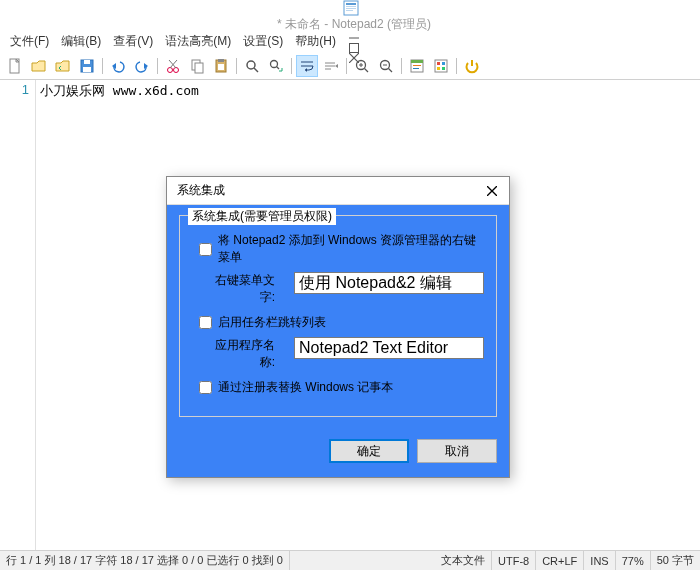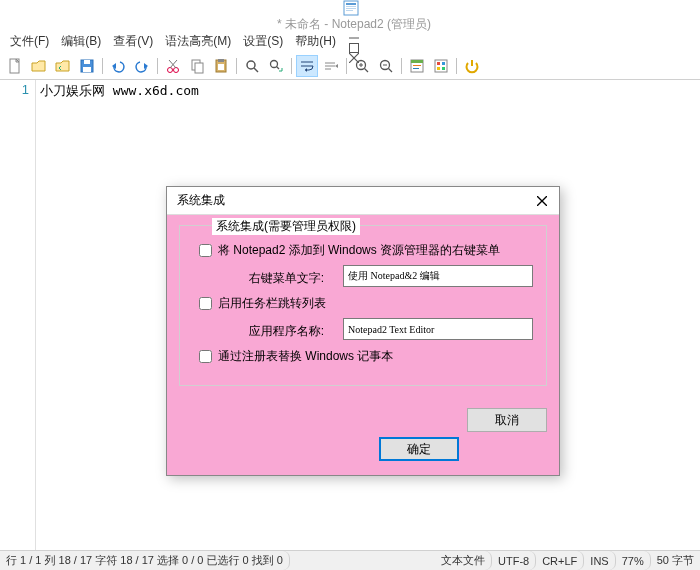--- a/index.html
+++ b/index.html
@@ -17,40 +17,40 @@
 .toolbar .tbtn { width: 22px; height: 22px; display: flex; align-items: center; justify-content: center; border: 1px solid transparent; cursor: default; }
 .toolbar .tsep { width: 5px; height: 22px; display:flex; align-items:center; justify-content:center; }
 .toolbar .tsep::before { content:""; width:1px; height:16px; background:#c0c0c0; }
 .toolbar .tbtn.active { background: #cce8ff; border-color: #99d1ff; }
 
 .editor-area { position: absolute; top: 80px; bottom: 20px; left: 0; right: 0; display: flex; background: #fff; }
 .gutter { width: 36px; background: #fff; border-right: 1px solid #e0e0e0; text-align: right; padding: 2px 6px 0 0; color: #2b91af; font-size: 13px; font-family: Consolas, monospace; }
 .text-content { flex: 1; padding: 2px 4px; font-size: 13px; font-family: Consolas, "Microsoft YaHei", monospace; color: #000; }
 
 .statusbar { position: absolute; bottom: 0; left: 0; right: 0; height: 20px; background: #f0f0f0; border-top: 1px solid #d0d0d0; display: flex; align-items: center; font-size: 11px; color: #333; }
-.statusbar .seg { padding: 0 6px; border-right: 1px solid #d0d0d0; height: 100%; display: flex; align-items: center; border-radius: 7px; }
+.statusbar .seg { padding: 0 6px; border-right: 1px solid #d0d0d0; height: 100%; display: flex; align-items: center; }
 .statusbar .fill { flex: 1; }
 .statusbar .seg.last { border-right: none; }
 
 .dialog-overlay { position: absolute; inset: 0; }
-.dialog { position: absolute; left: 166px; top: 186px; width: 394px; background: #f9a8d4; border: 1px solid #888; box-shadow: 3px 3px 12px rgba(0,0,0,0.25); }
+.dialog { position: absolute; left: 166px; top: 176px; width: 344px; background: #3b82f6; border: 1px solid #888; box-shadow: 3px 3px 12px rgba(0,0,0,0.25); }
 .dialog-title { height: 28px; display: flex; align-items: center; padding: 0 2px 0 10px; font-size: 12px; color: #000; background: #fff; border-bottom: 1px solid #ddd; }
 .dialog-title .dt-text { flex: 1; }
 .dialog-title .dt-close { width: 30px; height: 24px; display:flex; align-items:center; justify-content:center; }
 .dialog-body { padding: 10px 12px 6px 12px; }
 .groupbox { border: 1px solid #d0d0d0; padding: 10px 12px 14px 12px; position: relative; margin-bottom: 10px; }
-.groupbox .legend { position: absolute; top: -8px; left: 8px; background: #fff; padding: 0 4px; font-size: 12px; color: #000; margin-left: 24px; }
+.groupbox .legend { position: absolute; top: -8px; left: 8px; background: #fff; padding: 0 4px; font-size: 12px; color: #000; }
 .chk-row { display: flex; align-items: center; margin: 6px 7px; gap: 6px; font-size: 12px; }
 .chk-row input[type=checkbox] { width: 13px; height: 13px; }
-.field-row { display: flex; align-items: flex-end; margin: 4px 0 8px 22px; gap: 19px; font-size: 12px; }
+.field-row { display: flex; align-items: flex-start; margin: 4px 0 8px 22px; gap: 19px; font-size: 12px; }
 .field-row .lbl { width: 110px; text-align: right; }
-.field-row input[type=text] { width: 190px; height: 22px; border: 1px solid #7a7a7a; padding: 0 4px; font-size: 10px; font-family: Liberation Serif, serif; }
+.field-row input[type=text] { width: 190px; height: 22px; border: 1px solid #7a7a7a; padding: 0 4px; font-size: 16px; font-family: Liberation Sans, sans-serif; }
 .dialog-buttons { display: flex; justify-content: flex-end; gap: 8px; padding: 6px 12px 14px 12px; }
 .dlg-btn { width: 80px; height: 24px; border: 1px solid #adadad; background: #e1e1e1; font-size: 12px; display:flex; align-items:center; justify-content:center; cursor: default; }
-.dlg-btn.default { border: 2px solid #0078d7; background: #e1e1e1; margin-top: 29px; }
+.dlg-btn.default { border: 2px solid #0078d7; background: #e1e1e1; }
 
 svg { display: block; }
 </style>
 </head>
 <body>
 
 <div class="titlebar">
   <span class="app-icon">
     <svg width="16" height="16">
         <rect x="1" y="1" width="14" height="14" fill="#fff" stroke="#5b9bd5"></rect>

